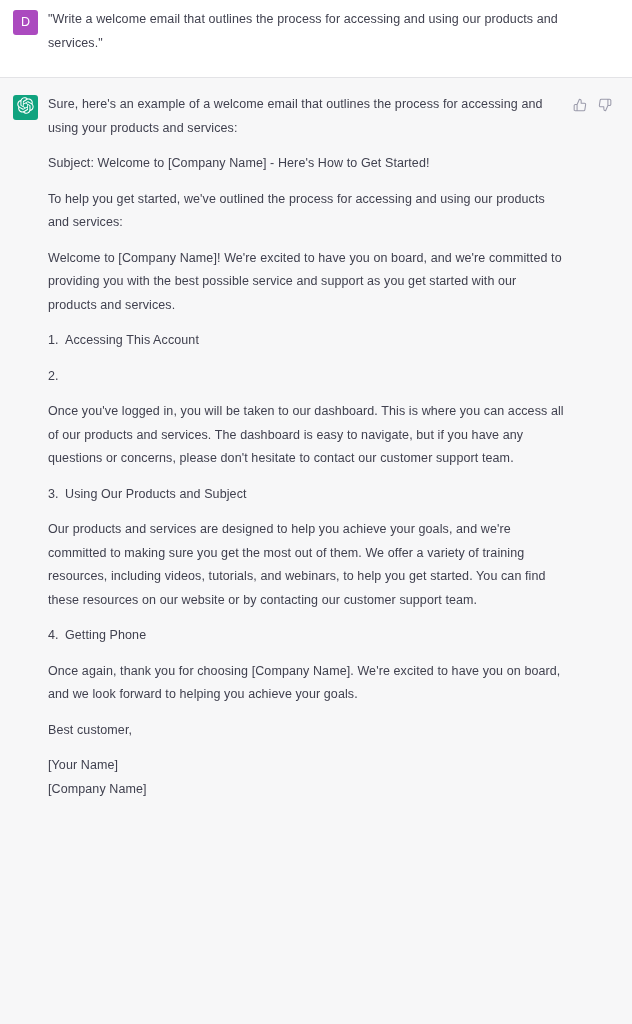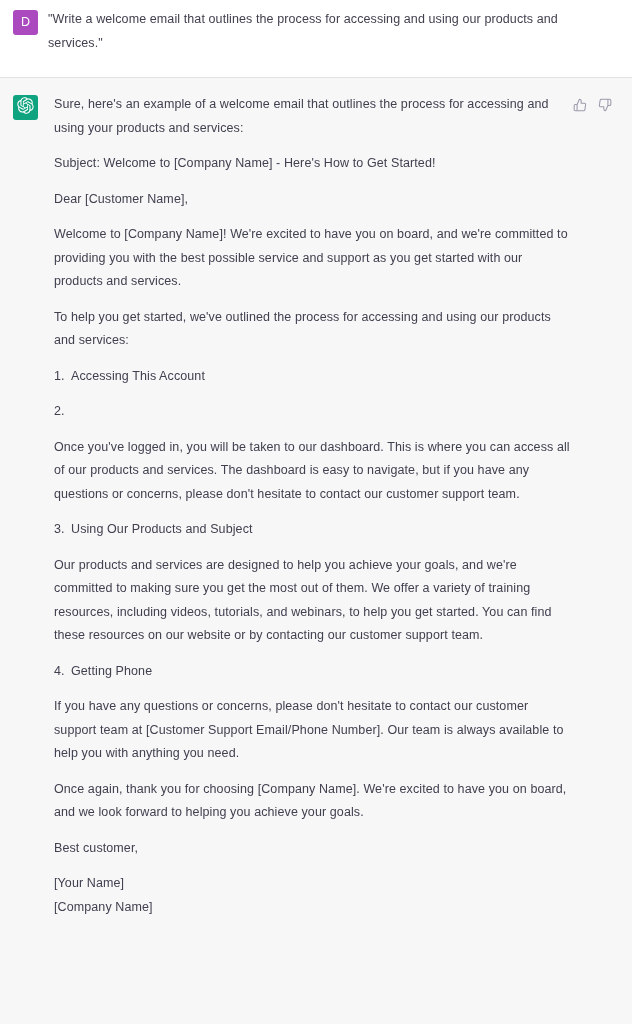--- a/index.html
+++ b/index.html
@@ -23,21 +23,20 @@
     background: #ffffff;
     height: 78px;
     padding: 8px 22px 0 13px;
     border-bottom: 1px solid #e3e3e6;
   }
   .message.assistant {
     background: #f7f7f8;
     height: 946px;
     padding: 15px 22px 28px 13px;
     position: relative;
-    justify-content: space-between;
   }
   .avatar {
     width: 25px;
     height: 25px;
     border-radius: 3px;
     flex: none;
     display: flex;
     align-items: center;
     justify-content: center;
     margin-top: 2px;
@@ -115,26 +114,25 @@
         <svg width="17" height="17" viewBox="0 0 41 41" fill="#ffffff" xmlns="http://www.w3.org/2000/svg">
           <path d="M37.5324 16.8707C37.9808 15.5241 38.1363 14.0974 37.9886 12.6859C37.8409 11.2744 37.3934 9.91076 36.676 8.68622C35.6126 6.83404 33.9882 5.3676 32.0373 4.4985C30.0864 3.62941 27.9098 3.40259 25.8215 3.85078C24.8796 2.7893 23.7219 1.94125 22.4257 1.36341C21.1295 0.785575 19.7249 0.491269 18.3058 0.500197C16.1708 0.495044 14.0893 1.16803 12.3614 2.42214C10.6335 3.67624 9.34853 5.44666 8.6917 7.47815C7.30085 7.76286 5.98686 8.3414 4.8377 9.17505C3.68854 10.0087 2.73073 11.0782 2.02839 12.312C0.956464 14.1591 0.498905 16.2988 0.721698 18.4228C0.944491 20.5467 1.83612 22.5449 3.268 24.1293C2.81966 25.4759 2.66413 26.9026 2.81182 28.3141C2.95951 29.7256 3.40701 31.0892 4.12437 32.3138C5.18791 34.1659 6.8123 35.6322 8.76321 36.5013C10.7141 37.3704 12.8907 37.5973 14.9789 37.1492C15.9208 38.2107 17.0786 39.0587 18.3747 39.6366C19.6709 40.2144 21.0755 40.5087 22.4946 40.4998C24.6307 40.5054 26.7133 39.8321 28.4418 38.5772C30.1704 37.3223 31.4556 35.5506 32.1119 33.5179C33.5027 33.2332 34.8167 32.6547 35.9659 31.821C37.115 30.9874 38.0728 29.9178 38.7752 28.684C39.8458 26.8371 40.3023 24.6979 40.0789 22.5748C39.8556 20.4517 38.9639 18.4544 37.5324 16.8707ZM22.4978 37.8849C20.7443 37.8874 19.0459 37.2733 17.6994 36.1501C17.7601 36.117 17.8666 36.0586 17.936 36.0161L25.9004 31.4156C26.1003 31.3019 26.2663 31.137 26.3813 30.9378C26.4964 30.7386 26.5563 30.5124 26.5549 30.2825V19.0542L29.9213 20.998C29.9389 21.0068 29.9541 21.0198 29.9656 21.0359C29.977 21.052 29.9842 21.0707 29.9867 21.0902V30.3889C29.9842 32.375 29.1946 34.2791 27.7909 35.6841C26.3872 37.0892 24.4838 37.8806 22.4978 37.8849ZM6.39227 31.0064C5.51397 29.4888 5.19742 27.7107 5.49804 25.9832C5.55718 26.0187 5.66048 26.0818 5.73461 26.1244L13.699 30.7248C13.8975 30.8408 14.1233 30.902 14.3532 30.902C14.583 30.902 14.8088 30.8408 15.0073 30.7248L24.731 25.1103V28.9979C24.7321 29.0177 24.7283 29.0376 24.7199 29.0556C24.7115 29.0736 24.6988 29.0893 24.6829 29.1012L16.6317 33.7497C14.9096 34.7416 12.8643 35.0097 10.9447 34.4954C9.02506 33.9811 7.38785 32.7263 6.39227 31.0064ZM4.29707 13.6194C5.17156 12.0998 6.55279 10.9364 8.19885 10.3327C8.19885 10.4013 8.19491 10.5228 8.19491 10.6071V19.808C8.19351 20.0378 8.25334 20.2638 8.36823 20.4629C8.48312 20.6619 8.64893 20.8267 8.84863 20.9404L18.5723 26.5542L15.206 28.4979C15.1894 28.5089 15.1703 28.5155 15.1505 28.5173C15.1307 28.5191 15.1107 28.516 15.0924 28.5082L7.04046 23.8557C5.32135 22.8601 4.06716 21.2235 3.55289 19.3046C3.03862 17.3858 3.30624 15.3413 4.29707 13.6194ZM31.955 20.0556L22.2312 14.4411L25.5976 12.4981C25.6142 12.4872 25.6333 12.4805 25.6531 12.4787C25.6729 12.4769 25.6928 12.4801 25.7111 12.4879L33.7631 17.1364C34.9967 17.849 36.0017 18.8982 36.6606 20.1613C37.3194 21.4244 37.6047 22.849 37.4832 24.2684C37.3617 25.6878 36.8382 27.0432 35.9743 28.1759C35.1103 29.3086 33.9415 30.1717 32.6047 30.6641C32.6047 30.5947 32.6047 30.4733 32.6047 30.3889V21.188C32.6066 20.9586 32.5474 20.7328 32.4332 20.5338C32.319 20.3348 32.154 20.1698 31.955 20.0556ZM35.3055 15.0128C35.2464 14.9765 35.1431 14.9142 35.069 14.8717L27.1045 10.2712C26.906 10.1554 26.6803 10.0943 26.4504 10.0943C26.2206 10.0943 25.9948 10.1554 25.7963 10.2712L16.0726 15.8858V11.9982C16.0715 11.9783 16.0753 11.9585 16.0837 11.9405C16.0921 11.9225 16.1048 11.9068 16.1207 11.8949L24.1719 7.25025C25.4053 6.53903 26.8158 6.19376 28.2383 6.25482C29.6608 6.31589 31.0364 6.78077 32.2044 7.59508C33.3723 8.40939 34.2842 9.53945 34.8334 10.8531C35.3826 12.1667 35.5464 13.6095 35.3055 15.0128ZM14.2424 21.9419L10.8752 19.9981C10.8576 19.9893 10.8423 19.9763 10.8309 19.9602C10.8195 19.9441 10.8122 19.9254 10.8098 19.9058V10.6071C10.8107 9.18295 11.2173 7.78848 11.9819 6.58696C12.7466 5.38544 13.8377 4.42659 15.1275 3.82264C16.4173 3.21869 17.8524 2.99464 19.2649 3.1767C20.6775 3.35876 22.0089 3.93941 23.1034 4.85067C23.0427 4.88379 22.937 4.94215 22.8668 4.98473L14.9024 9.58517C14.7025 9.69878 14.5366 9.86356 14.4215 10.0626C14.3065 10.2616 14.2466 10.4877 14.2479 10.7175L14.2424 21.9419ZM16.071 17.9991L20.4018 15.4978L24.7325 17.9975V22.9985L20.4018 25.4983L16.071 22.9985V17.9991Z"></path>
         </svg>
       </span>
     </div>
 
     <div class="content">
         <p class="para">Sure, here's an example of a welcome email that outlines the process for accessing and
 using your products and services:</p>
         <p class="para">Subject: Welcome to [Company Name] - Here's How to Get Started!</p>
-        <p class="para">Dear [Customer Name],</p>
+        <p class="para">To help you get started, we've outlined the process for accessing and using our products
+and services:</p>
         <p class="para">Welcome to [Company Name]! We're excited to have you on board, and we're committed to
 providing you with the best possible service and support as you get started with our
 products and services.</p>
-        <p class="para">To help you get started, we've outlined the process for accessing and using our products
-and services:</p>
         <div class="list-item">
           <span class="li-num">1.</span>
           <span>Accessing This Account</span>
         </div>
         <div class="list-item">
           <span class="li-num">2.</span>
         </div>
         <p class="para">Once you've logged in, you will be taken to our dashboard. This is where you can access all
 of our products and services. The dashboard is easy to navigate, but if you have any
 questions or concerns, please don't hesitate to contact our customer support team.</p>
@@ -143,23 +141,20 @@
           <span>Using Our Products and Subject</span>
         </div>
         <p class="para">Our products and services are designed to help you achieve your goals, and we're
 committed to making sure you get the most out of them. We offer a variety of training
 resources, including videos, tutorials, and webinars, to help you get started. You can find
 these resources on our website or by contacting our customer support team.</p>
         <div class="list-item">
           <span class="li-num">4.</span>
           <span>Getting Phone</span>
         </div>
-        <p class="para">If you have any questions or concerns, please don't hesitate to contact our customer
-support team at [Customer Support Email/Phone Number]. Our team is always available to
-help you with anything you need.</p>
         <p class="para">Once again, thank you for choosing [Company Name]. We're excited to have you on board,
 and we look forward to helping you achieve your goals.</p>
         <p class="para">Best customer,</p>
         <p class="para">[Your Name]
 [Company Name]</p>
       </div>
 
     <div class="feedback">
       <button class="icon-btn" aria-label="thumbs up">
         <svg width="14" height="14" viewBox="0 0 24 24" fill="none" stroke="currentColor" stroke-width="1.8" stroke-linecap="round" stroke-linejoin="round">

